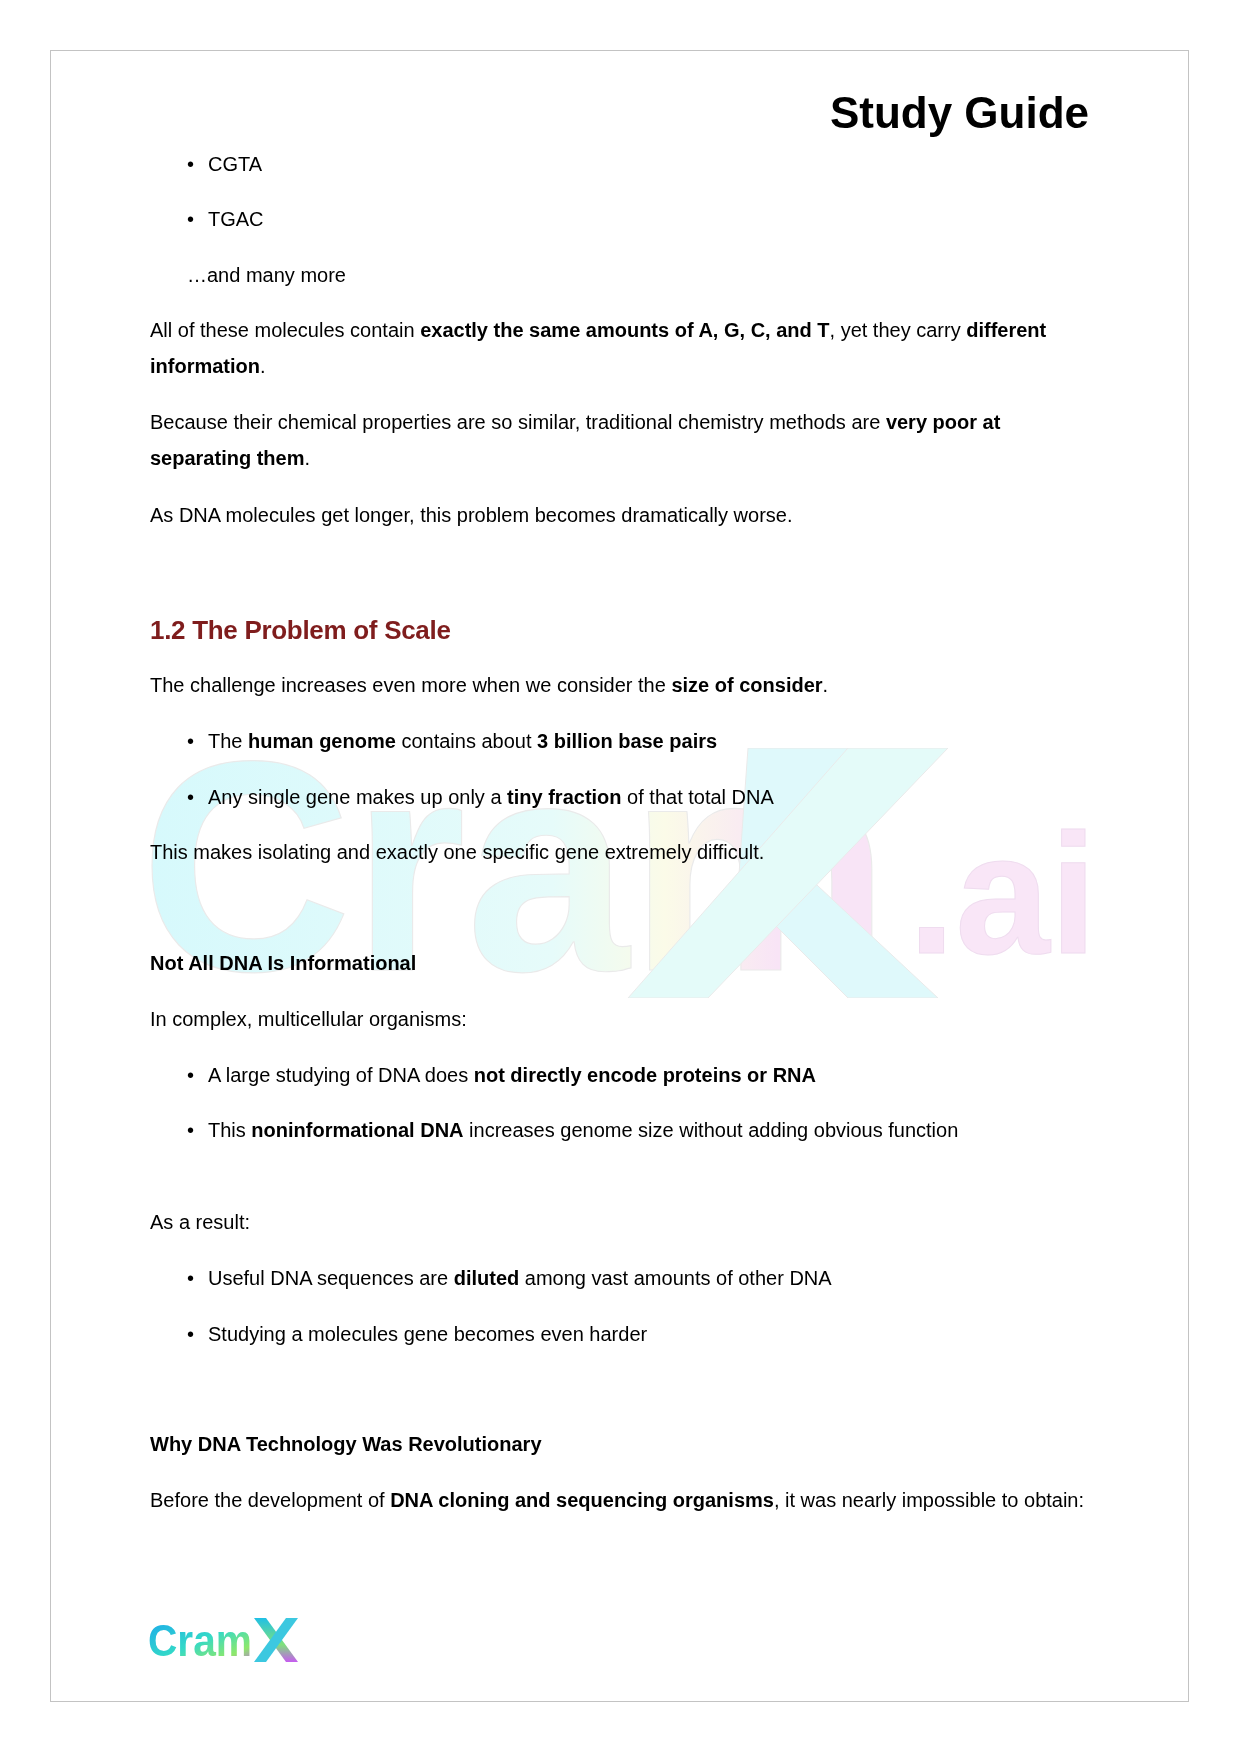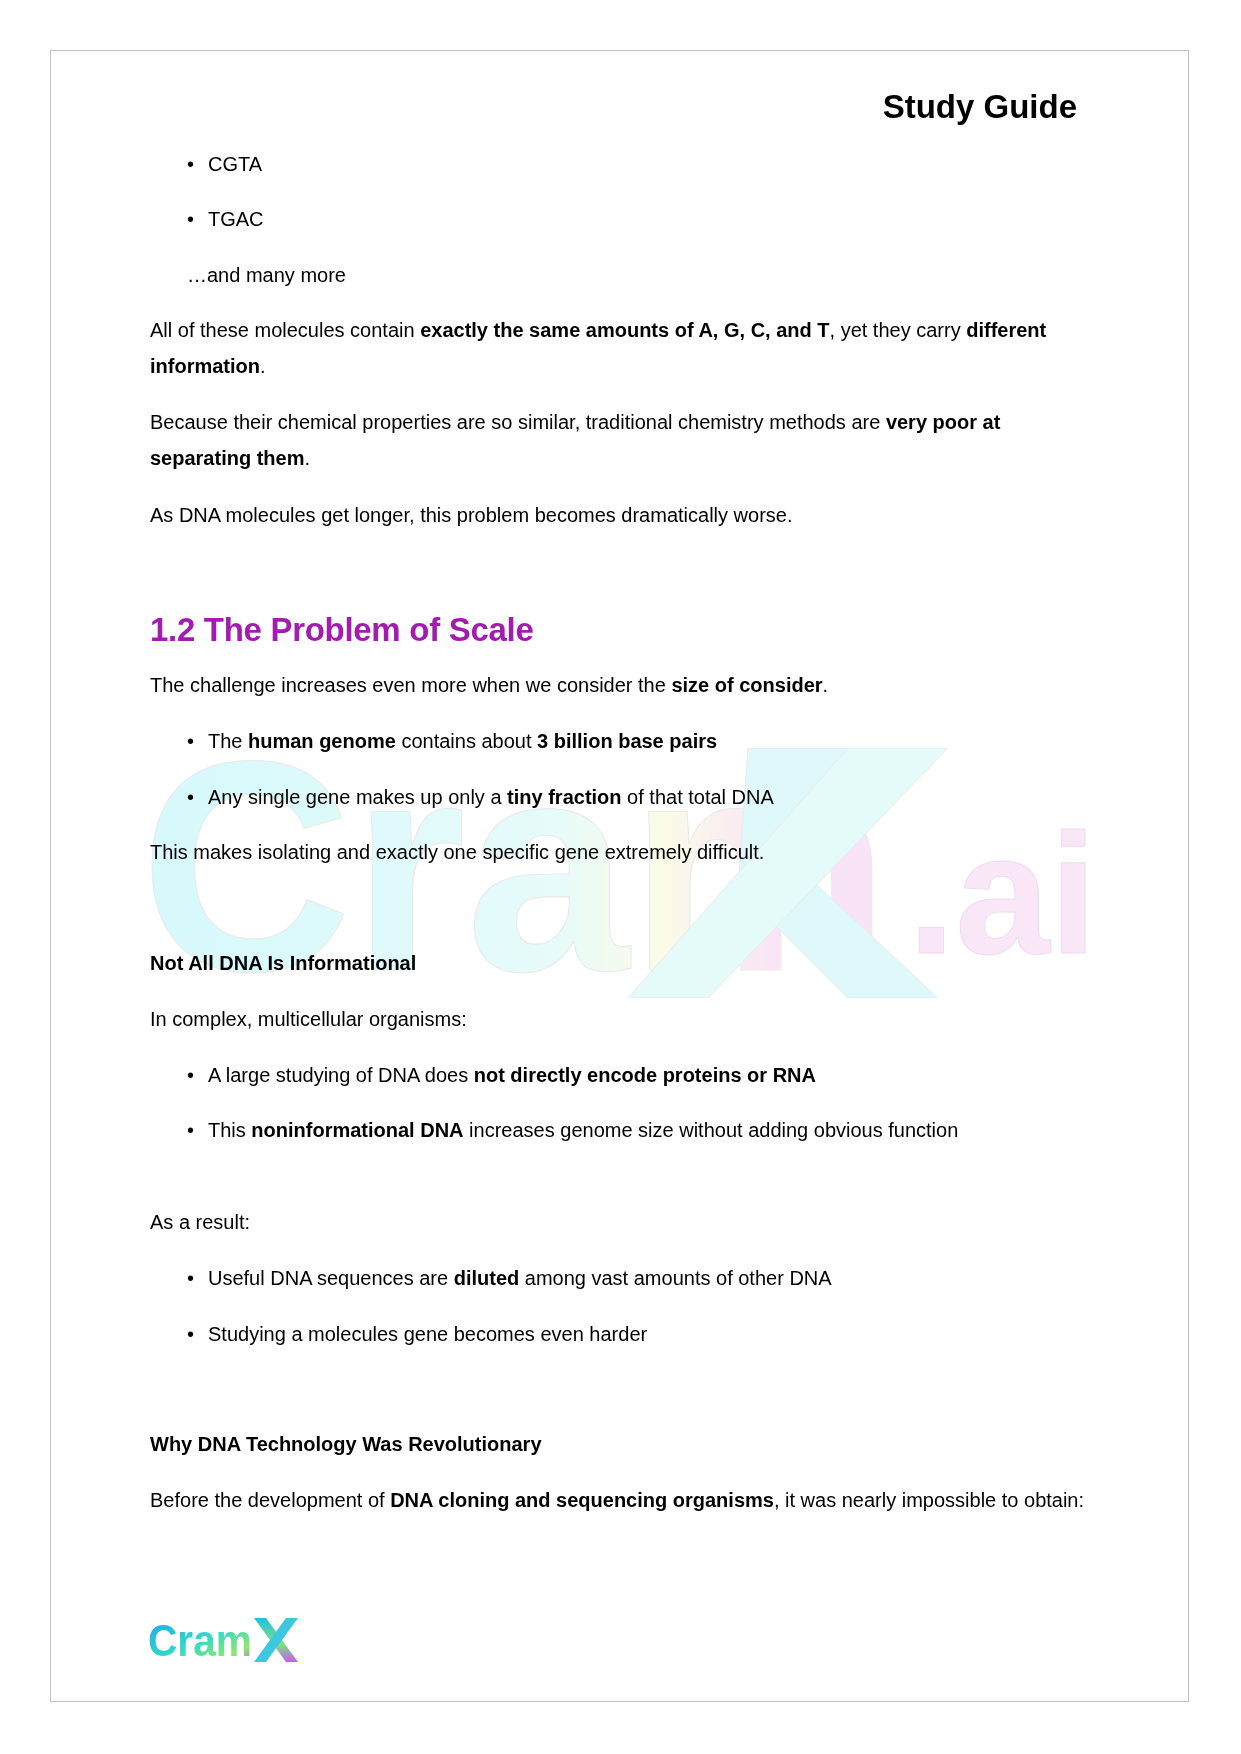--- a/index.html
+++ b/index.html
@@ -1,27 +1,27 @@
 <!DOCTYPE html>
 <html><head>
 <meta charset="utf-8">
 <style>
   html, body { margin: 0; padding: 0; background: #ffffff; }
   body { width: 1241px; height: 1754px; position: relative; overflow: hidden;
          font-family: "Liberation Sans", sans-serif; color: #000; }
   .page-border { position: absolute; left: 50px; top: 50px; width: 1139px; height: 1652px;
                  border: 1px solid #c3c3c3; box-sizing: border-box; }
-  .page-title { position: absolute; right: 164px; top: 88px; font-size: 33px; font-weight: bold;
+  .page-title { position: absolute; right: 152px; top: 88px; font-size: 44px; font-weight: bold;
                 letter-spacing: 0px; }
   .abs { position: absolute; font-size: 20px; line-height: 36px; white-space: nowrap; }
   .para { position: absolute; left: 150px; width: 940px; font-size: 20px; line-height: 36px; }
   .bullet { position: absolute; left: 187px; font-size: 20px; line-height: 36px; }
   .bullet-text { position: absolute; left: 208px; font-size: 20px; line-height: 36px; white-space: nowrap; }
-  .section-heading { position: absolute; left: 150px; font-size: 33px; font-weight: bold;
-                     color: #a21caf; line-height: 36px; letter-spacing: -0.3px; }
+  .section-heading { position: absolute; left: 150px; font-size: 26px; font-weight: bold;
+                     color: #7f1d1d; line-height: 36px; letter-spacing: -0.3px; }
   .sub-heading { position: absolute; left: 150px; font-size: 20px; font-weight: bold; line-height: 36px; }
   b { font-weight: bold; }
   .watermark { position: absolute; left: 148px; top: 748px; width: 940px; height: 250px;
                pointer-events: none; }
   .logo { position: absolute; left: 148px; top: 1612px; width: 150px; height: 52px; }
 </style>
 </head>
 <body>
 
 <div class="page-border"></div>

